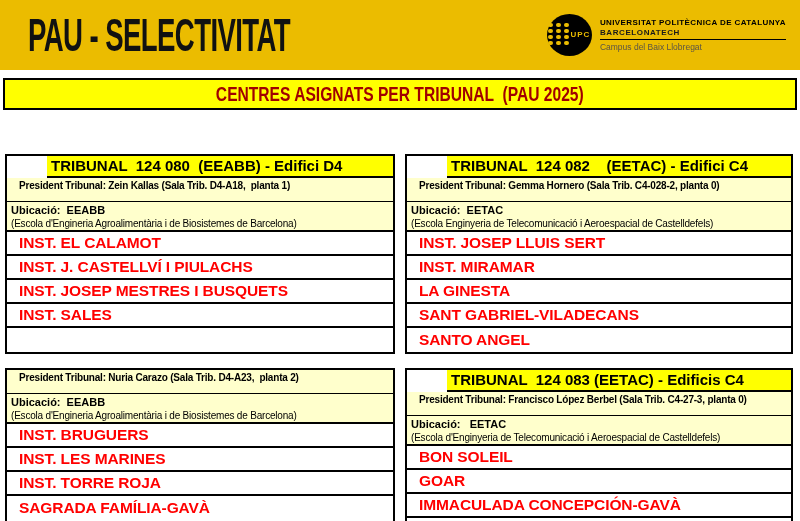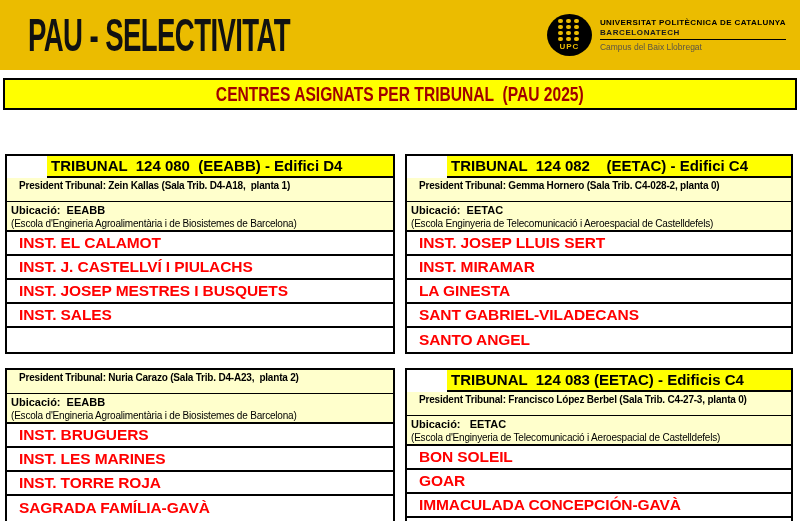--- a/index.html
+++ b/index.html
@@ -14,21 +14,21 @@
     font-family:"Liberation Sans",sans-serif;}
 
   
   .banner{position:relative;width:100%;height:70px;background:var(--banner-bg);
     display:flex;align-items:center;}
   .banner-title{font-size:46px;font-weight:700;color:#111;letter-spacing:-1px;
     transform:scaleX(0.60);transform-origin:left center;margin-left:28px;white-space:pre;}
   .logo{position:absolute;right:14px;top:50%;transform:translateY(-50%);
     display:flex;align-items:center;}
   .logo-oval{width:45px;height:42px;background:#000;border-radius:50%;
-    display:flex;flex-direction:column;align-items:center;justify-content:center;flex:none;}
+    display:flex;flex-direction:row;align-items:center;justify-content:center;flex:none;}
   .dots{display:grid;grid-template-columns:repeat(3,6px);grid-auto-rows:5px;
     gap:1px 2px;margin-bottom:1px;}
   .dots i{width:5px;height:4px;border-radius:2px;background:var(--banner-bg);}
   .logo-acronym{color:var(--banner-bg);font-size:8px;font-weight:700;letter-spacing:1px;line-height:8px;}
   .logo-text{margin-left:8px;}
   .logo-upper{border-bottom:1.5px solid #000;padding-bottom:2px;margin-bottom:2px;}
   .logo-line1{font-size:8px;font-weight:700;color:#000;letter-spacing:.4px;line-height:10px;text-align:center;}
   .logo-line2{font-size:8px;font-weight:700;color:#1a1a1a;letter-spacing:.6px;line-height:9px;}
   .logo-line3{font-size:8.5px;color:#5a5446;line-height:10px;}
 

